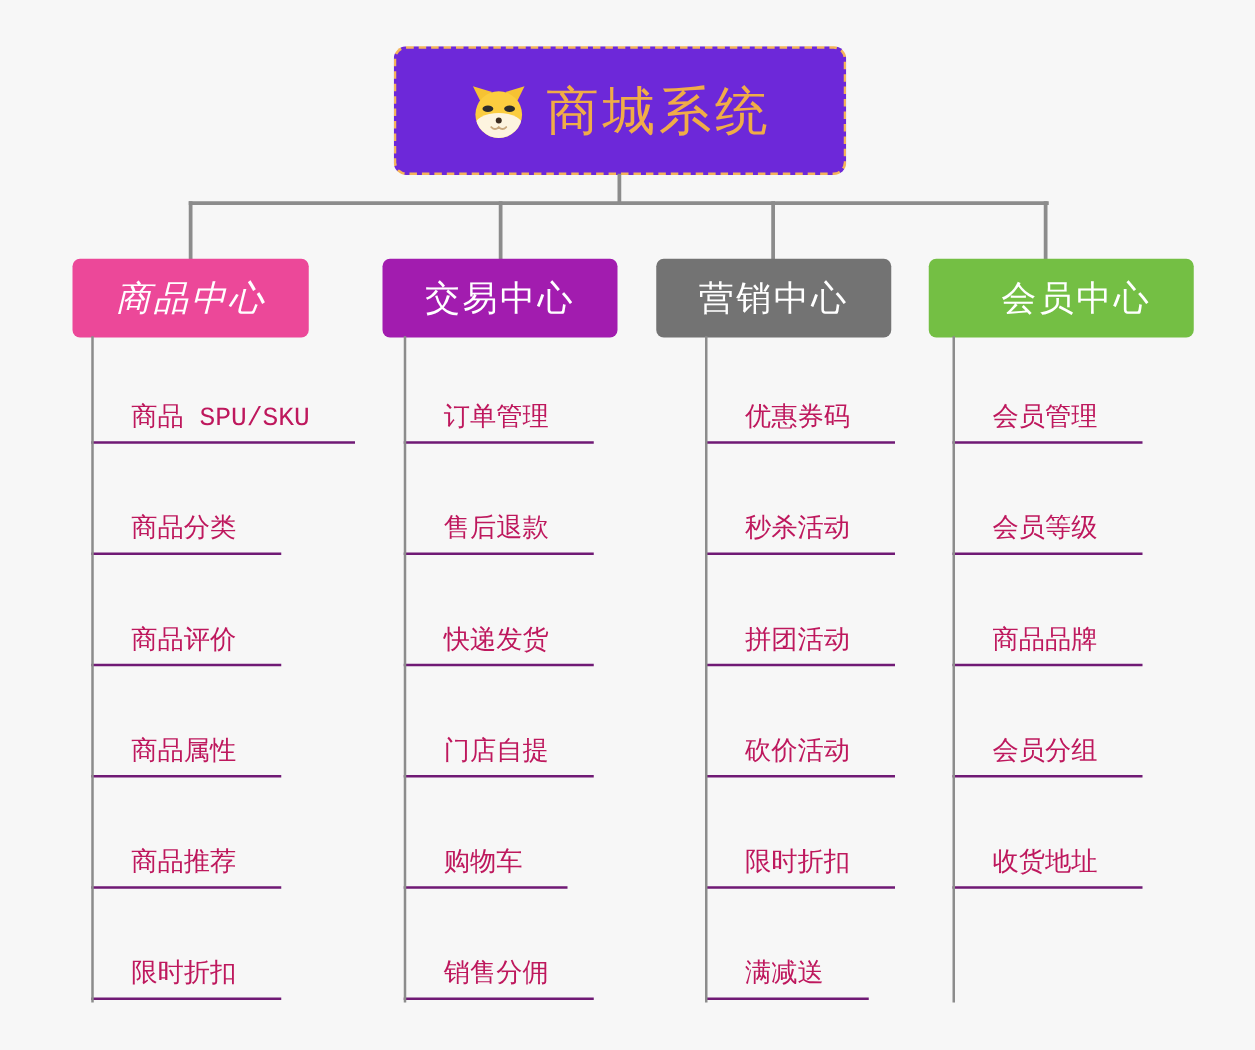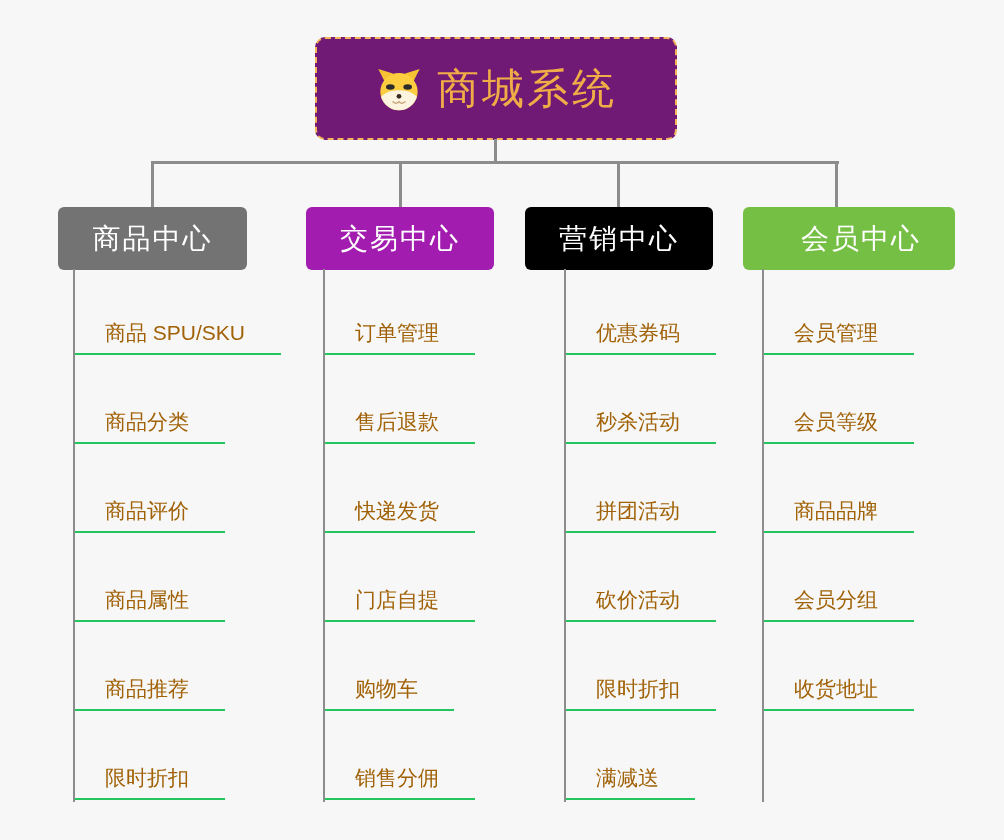--- a/index.html
+++ b/index.html
@@ -12,21 +12,21 @@
     width:1004px;height:840px;
     background:#f7f7f7;
     overflow:hidden;
   }
 
   
   .root-node{
     position:absolute;left:315px;top:37px;
     width:362px;height:103px;
     box-sizing:border-box;
-    background:#701a75;
+    background:#6d28d9;
     border:2px dashed #f4b45a;
     border-radius:10px;
     display:flex;align-items:center;justify-content:center;
     gap:14px;
     cursor:pointer;
   }
   .root-title{
     font-size:42px;
     letter-spacing:3px;
     color:#f0ac47;
@@ -72,25 +72,26 @@
   .rail{
     position:absolute;left:0;top:0;
     width:2px;height:533px;
     background:#8c8c8c;
   }
   .child-topic{
     box-sizing:border-box;
     height:89px;
     display:flex;align-items:flex-end;
     padding:0 36px 6px 32px;
-    border-bottom:2px solid #22c55e;
+    border-bottom:2px solid #701a75;
     font-size:21px;
-    color:#a16207;
+    color:#be185d;
     white-space:nowrap;
     cursor:pointer;
+    font-family:Liberation Mono, monospace;
   }
   .child-topic.first{height:86px;}
 </style>
 </head>
 <body>
 
 <div class="stage">
 
   <div class="root-node">
     <svg class="dog-icon" viewBox="0 0 72 68" aria-hidden="true">
@@ -111,23 +112,23 @@
     <span class="root-title" style="color: rgb(240, 172, 71);">商城系统</span>
   </div>
 
   <div class="conn root-stem"></div>
   <div class="conn h-line"></div>
   <div class="conn stub stub-0"></div>
   <div class="conn stub stub-1"></div>
   <div class="conn stub stub-2"></div>
   <div class="conn stub stub-3"></div>
 
-  <div class="cat-box cat-0" style="background-color: #737373;">商品中心</div>
+  <div class="cat-box cat-0" style="background-color: #ec4899; font-style: italic;">商品中心</div>
   <div class="cat-box cat-1" style="background-color: #a21caf;">交易中心</div>
-  <div class="cat-box cat-2" style="background-color: #000000;">营销中心</div>
+  <div class="cat-box cat-2" style="background-color: #737373;">营销中心</div>
   <div class="cat-box cat-3" style="background-color: rgb(116, 191, 68); padding-left: 24px;">会员中心</div>
 
   <div class="column col-0">
     <div class="rail"></div>
     <div class="child-topic first">商品 SPU/SKU</div>
     <div class="child-topic">商品分类</div>
     <div class="child-topic">商品评价</div>
     <div class="child-topic">商品属性</div>
     <div class="child-topic">商品推荐</div>
     <div class="child-topic">限时折扣</div>

